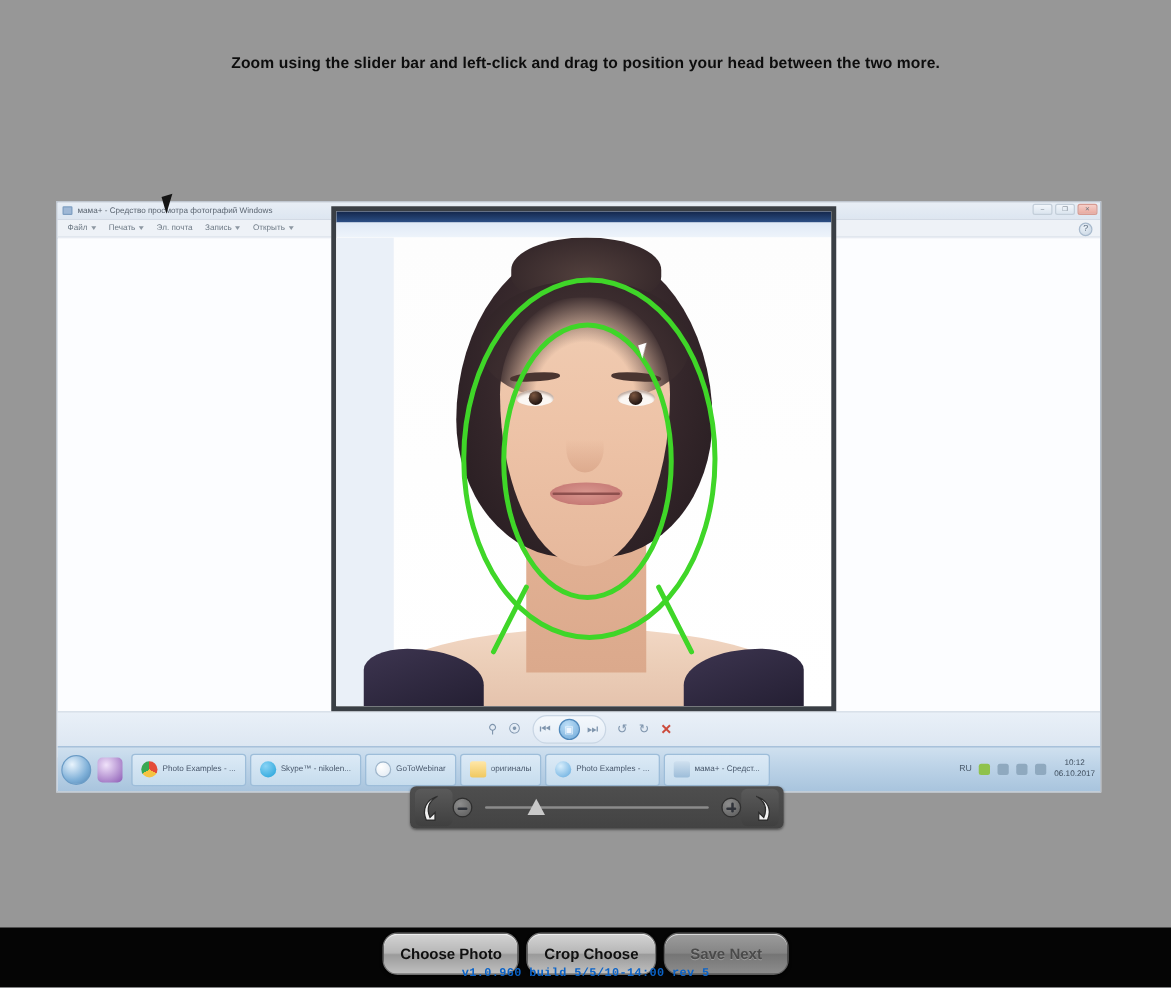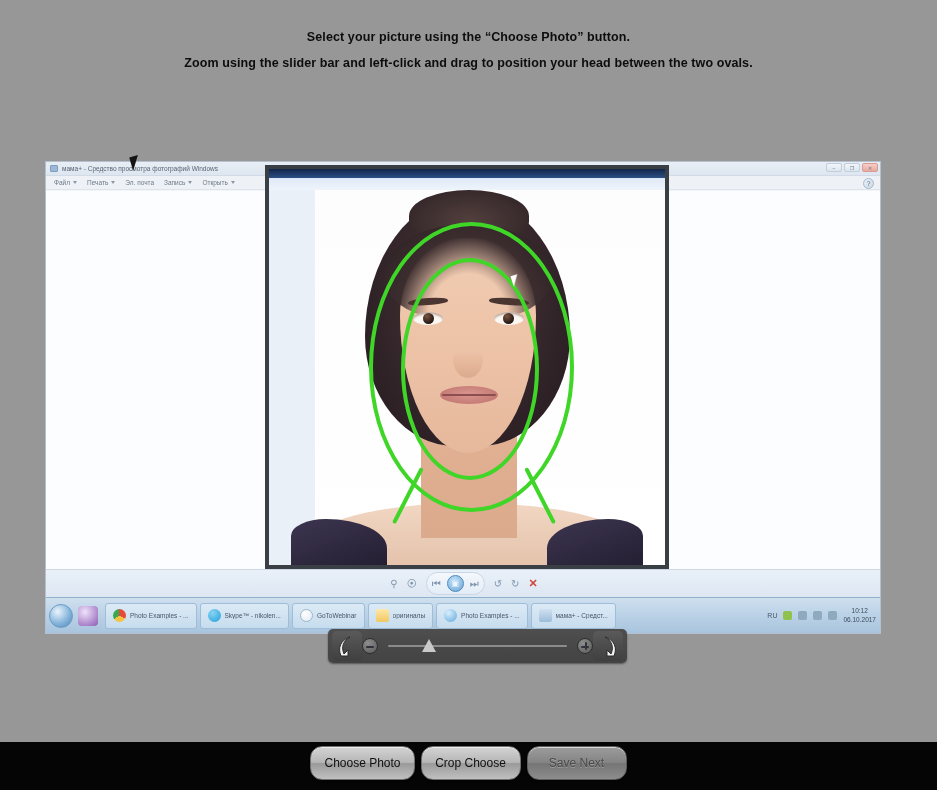--- a/index.html
+++ b/index.html
@@ -322,21 +322,21 @@
     position: absolute; left: 0; top: 4px; width: 937px;
     display: flex; justify-content: center; gap: 6px;
   }
   .pbtn {
     min-width: 100px; height: 24px; padding: 16px 13px;
     border-radius: 12px;
     background: linear-gradient(180deg, #d4d4d4 0%, #b6b6b6 48%, #9a9a9a 52%, #c0c0c0 100%);
     border: 1px solid #6f6f6f;
     box-shadow: inset 0 1px 0 rgba(255,255,255,.6), 0 1px 2px rgba(0,0,0,.6);
     font-family: "Liberation Sans", sans-serif;
-    font-size: 12px; font-weight: normal; color: #101010;
+    font-size: 12px; font-weight: bold; color: #101010;
     display: flex; align-items: center; justify-content: center;
     cursor: pointer; white-space: nowrap;
   }
   .pbtn.disabled {
     background: linear-gradient(180deg, #9c9c9c 0%, #858585 48%, #757575 52%, #8d8d8d 100%);
     border-color: #5c5c5c; color: #4a4a4a;
     text-shadow: 0 1px 0 rgba(255,255,255,.25);
   }
   .version {
     position: absolute; left: 0; top: 31px; width: 937px; text-align: center;
@@ -344,22 +344,21 @@
     font-size: 9.5px; font-weight: bold; color: #0b63c8;
     letter-spacing: 0.3px;
   }
 </style>
 </head>
 <body>
 
 <div class="stage">
 
   <div class="instructions">
-    <div class="line">Select your picture using the “Choose Photo” button.</div>
-    <div class="line">Zoom using the slider bar and left-click and drag to position your head between the two ovals.</div>
+    <div class="line">Zoom using the slider bar and left-click and drag to position your head between the two more.</div>
   </div>
 
   <div class="viewer">
 
     <div class="viewer-titlebar">
       <div class="viewer-title-icon"></div>
       <div class="viewer-title-text">мама+ - Средство просмотра фотографий Windows</div>
       <div class="winctl">
         <span>–</span>
         <span>❐</span>
@@ -508,15 +507,16 @@
       </svg>
     </div>
   </div>
 
   <div class="actionbar">
     <div class="btn-row">
       <div class="pbtn">Choose Photo</div>
       <div class="pbtn">Crop Choose</div>
       <div class="pbtn disabled">Save Next</div>
     </div>
+    <div class="version">v1.0.960 build 5/5/10-14:00 rev 5</div>
   </div>
 
 </div>
 
 </body></html>

